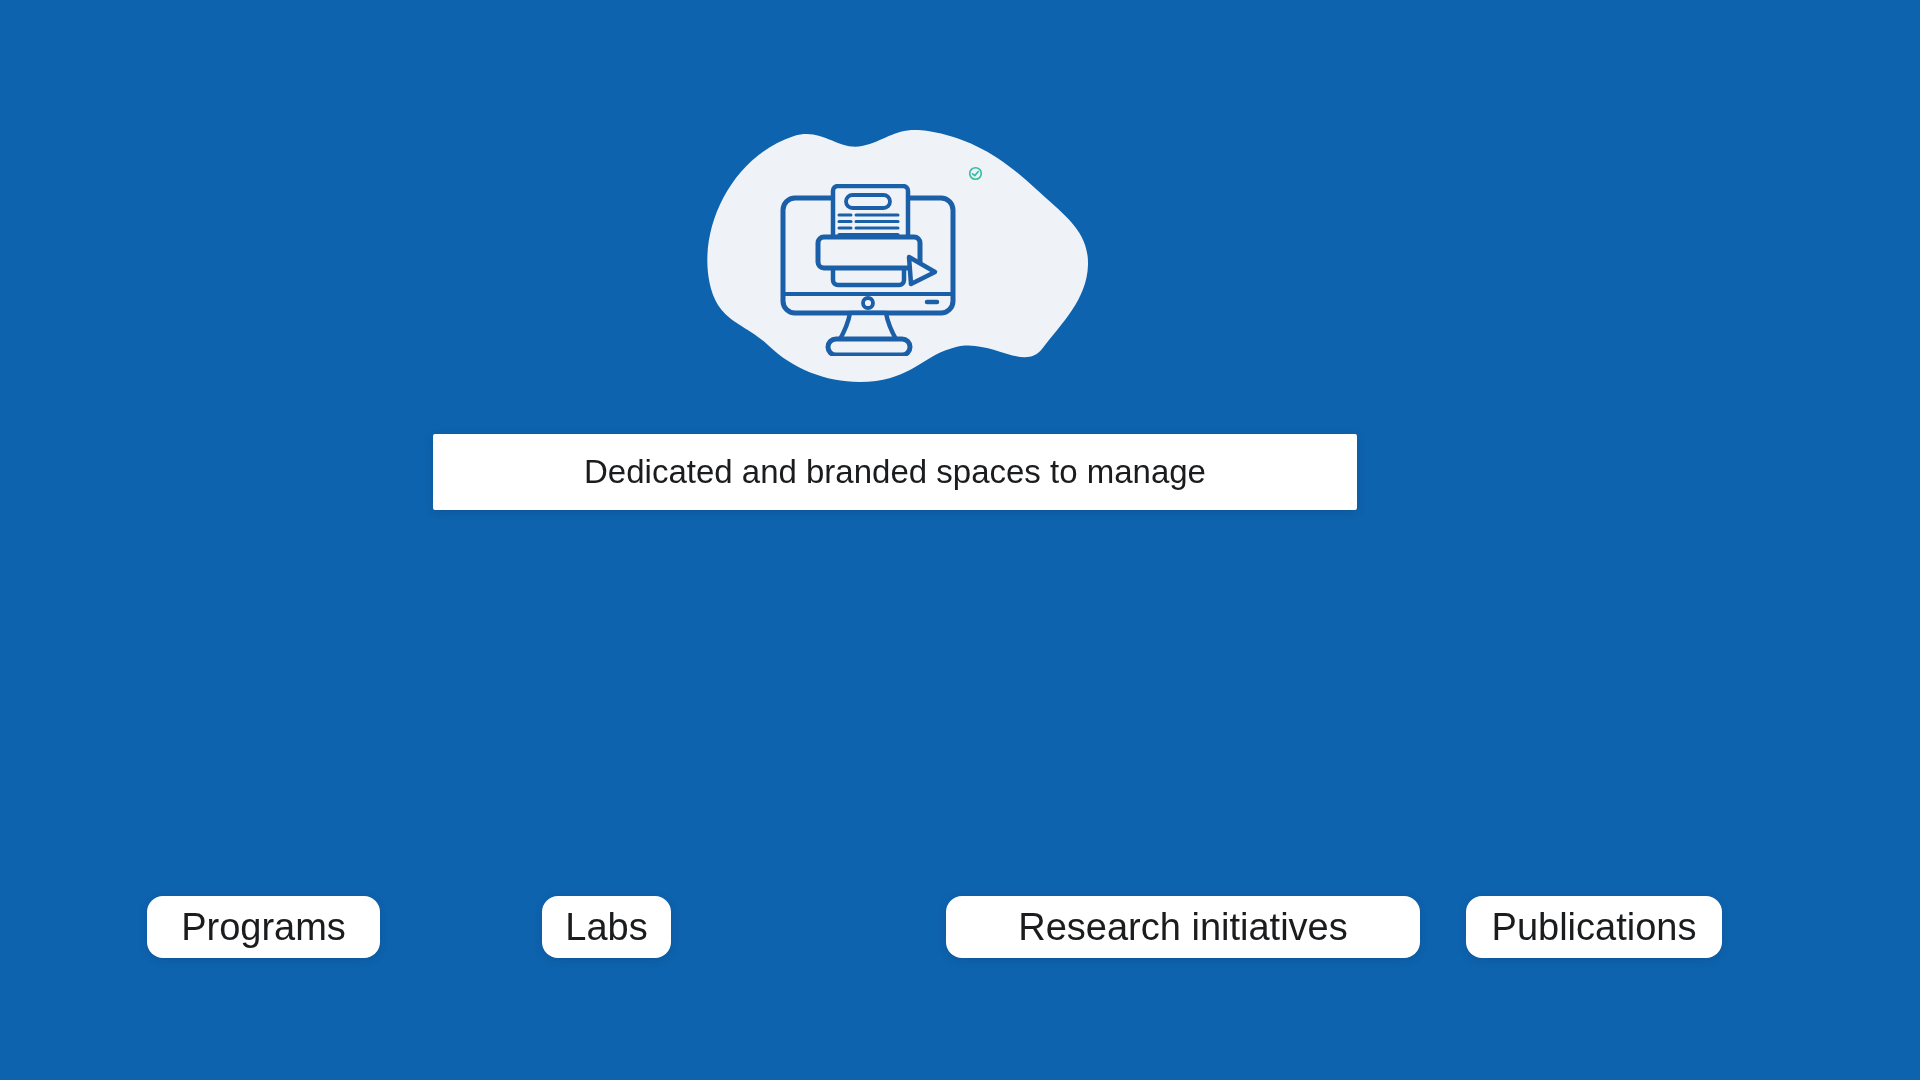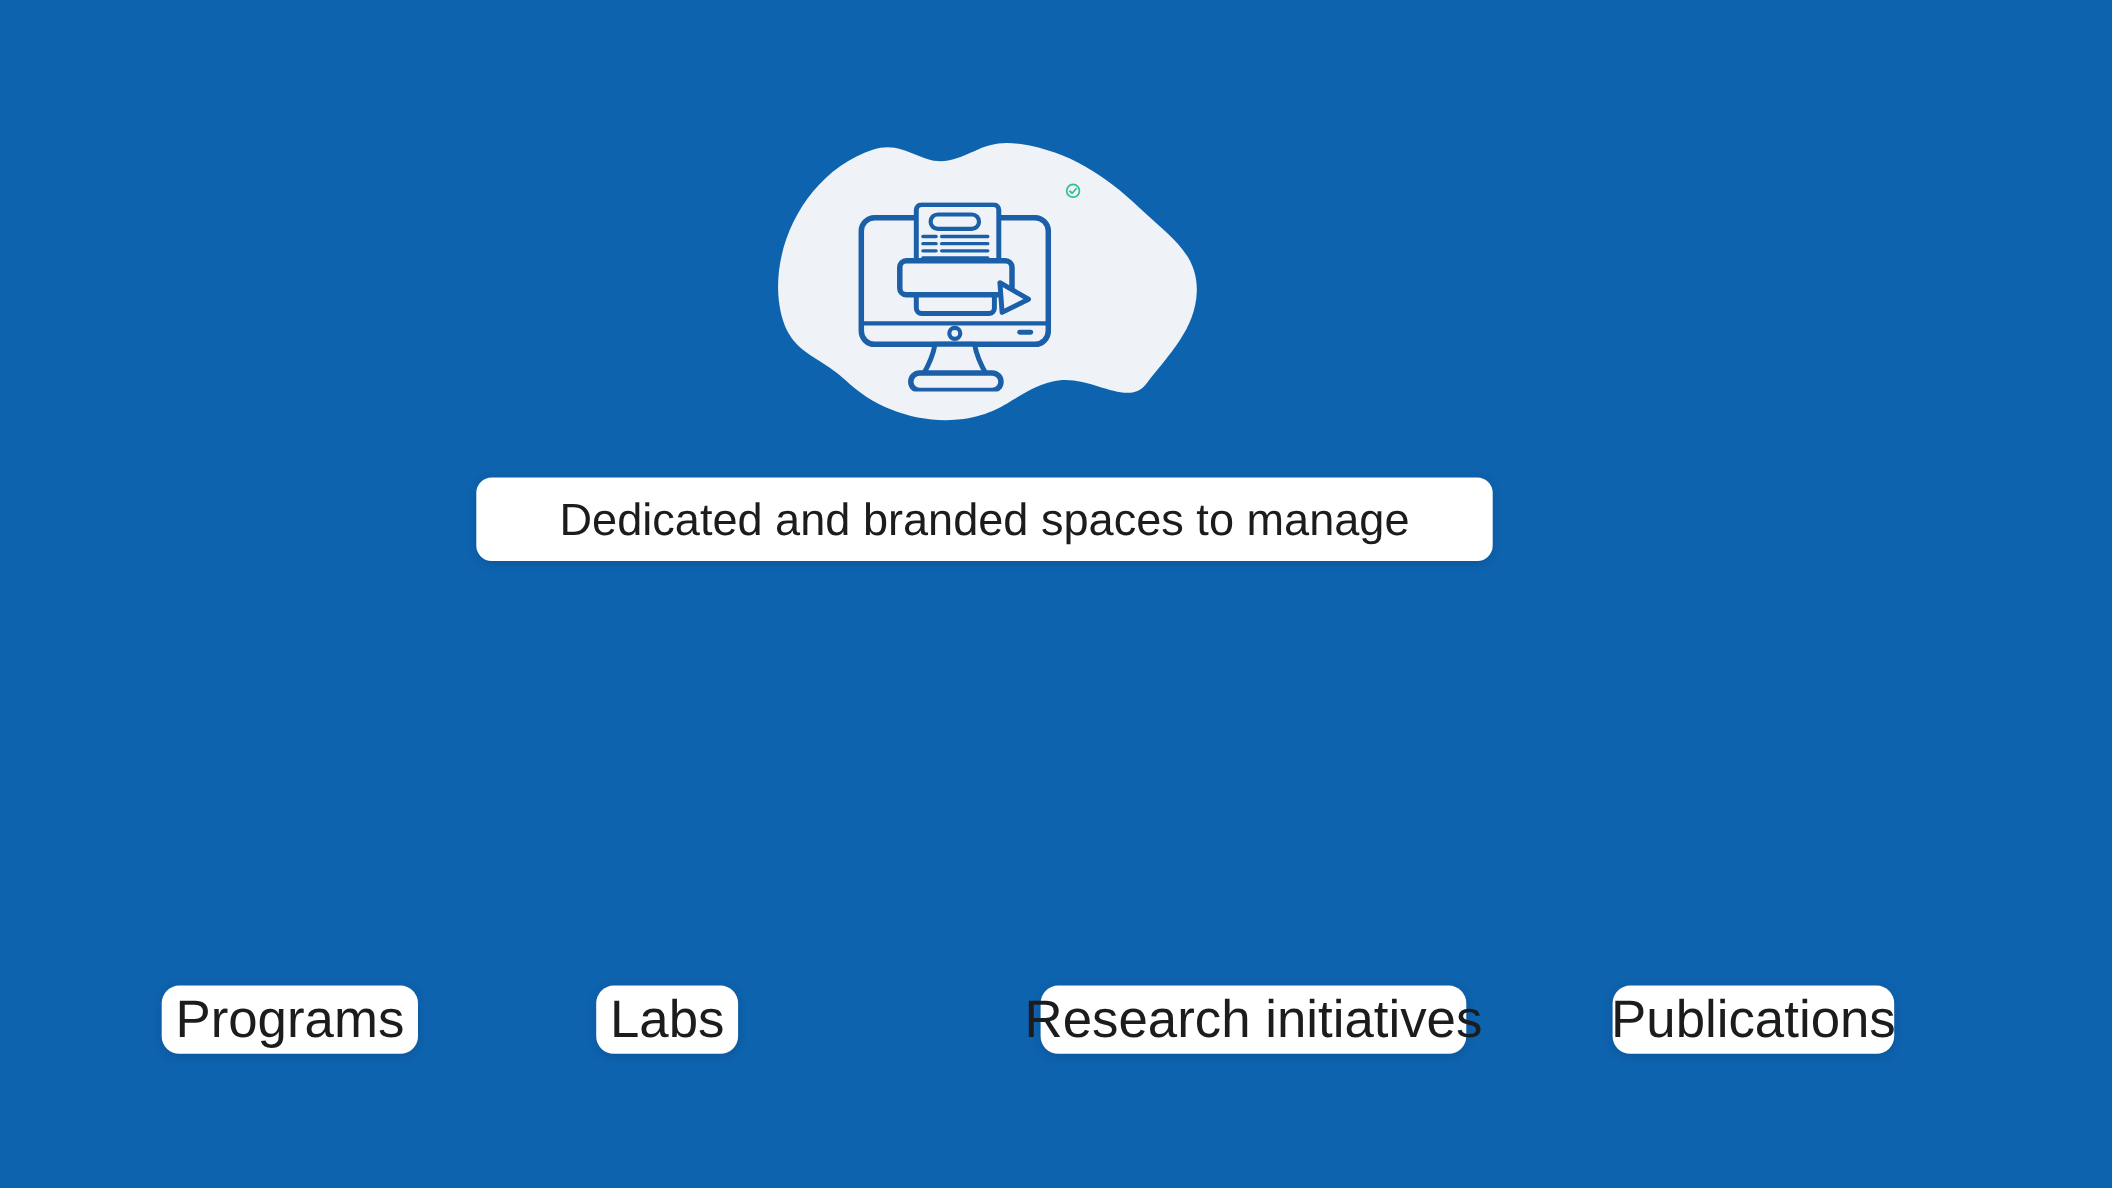--- a/index.html
+++ b/index.html
@@ -36,27 +36,27 @@
     border-radius: 16px;
     display: flex;
     align-items: center;
     justify-content: center;
     color: #1B1C1E;
     box-shadow: 0 2px 8px rgba(8, 40, 80, 0.18);
     white-space: nowrap;
   }
   .caption-pill {
     left: 433px; top: 434px; width: 924px; height: 76px;
-    border-radius: 14px;
-    font-size: 41px;
+    border-radius: 2px;
+    font-size: 33px;
   }
-  .label-pill { top: 896px; height: 62px; font-size: 48px; }
+  .label-pill { top: 896px; height: 62px; font-size: 38px; }
   .label-programs     { left: 147px;  width: 233px; }
   .label-labs         { left: 542px;  width: 129px; }
-  .label-research     { left: 946px;  width: 387px; }
+  .label-research     { left: 946px;  width: 474px; }
   .label-publications { left: 1466px; width: 256px; }
 </style>
 </head>
 <body>
 
 <div class="stage">
 
   <div class="abs blob-wrap">
     <svg class="blob-svg" width="392" height="264" viewBox="0 0 392 264">
       <path class="blob-path" d="M 10 150

